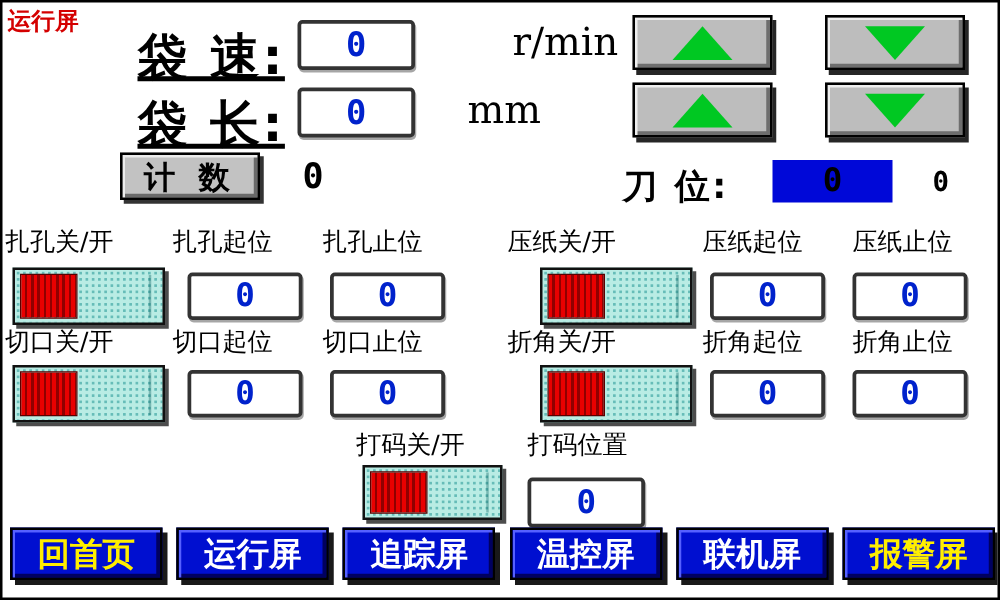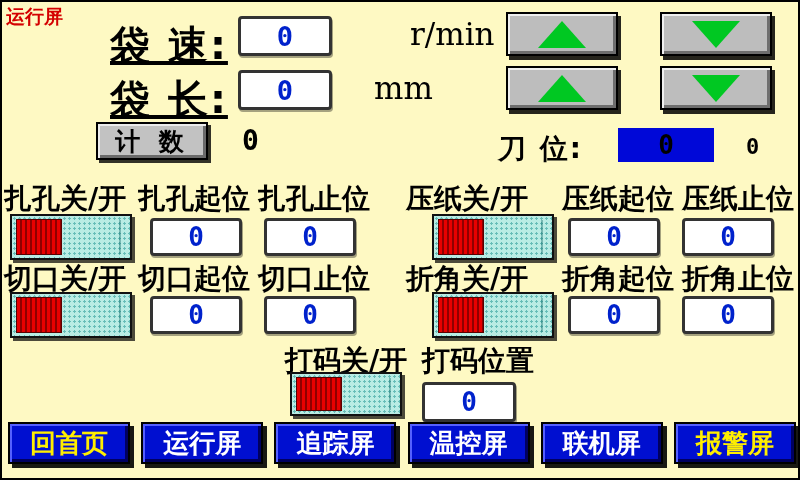--- a/index.html
+++ b/index.html
@@ -1,18 +1,18 @@
 <!DOCTYPE html>
 <html><head>
 <meta charset="utf-8">
 <style>
   html,body{margin:0;padding:0;background:#e8eceb;}
   .screen{
     position:relative;width:800px;height:480px;box-sizing:border-box;
-    background:#fef9c3;border:2px solid #000;overflow:hidden;
+    background:#ffffff;border:2px solid #000;overflow:hidden;
     font-family:"DejaVu Sans","Liberation Sans",sans-serif;color:#000;
   }
   .screen-title{position:absolute;left:4px;top:2px;color:#d40000;font-size:19px;font-weight:bold;}
 
   .biglabel{position:absolute;font-size:40px;font-weight:bold;letter-spacing:2px;text-decoration:underline;}
   .lbl-speed{left:108px;top:16px;}
   .lbl-length{left:108px;top:70px;}
 
   .nfield{
     position:absolute;display:flex;align-items:center;justify-content:center;
@@ -49,21 +49,21 @@
   .count-value{position:absolute;left:240px;top:122px;font-size:28px;font-weight:bold;
     font-family:"DejaVu Sans Mono","Liberation Mono",monospace;}
 
   .knife-label{position:absolute;left:496px;top:128px;font-size:28px;font-weight:bold;letter-spacing:2px;}
   .knife-field{position:absolute;left:616px;top:126px;width:96px;height:34px;background:#0008d8;
     color:#000;font-size:26px;font-weight:bold;display:flex;align-items:center;justify-content:center;
     font-family:"DejaVu Sans Mono","Liberation Mono",monospace;}
   .knife-aux{position:absolute;left:744px;top:132px;font-size:22px;font-weight:bold;
     font-family:"DejaVu Sans Mono","Liberation Mono",monospace;}
 
-  .flabel{position:absolute;font-size:28px;font-weight:bold;white-space:nowrap;}
+  .flabel{position:absolute;font-size:20px;font-weight:normal;white-space:nowrap;}
   .rA{top:178px;} .rB{top:258px;}
   .c1{left:2px;} .c2{left:136px;} .c3{left:256px;}
   .c4{left:404px;} .c5{left:560px;} .c6{left:680px;}
 
   .toggle{
     position:absolute;width:118px;height:42px;
     background-color:#b9ece4;
     background-image:radial-gradient(rgba(0,130,130,0.45) 1px, transparent 1.2px);
     background-size:5px 5px;
     border:2px solid #111;box-shadow:3px 3px 0 rgba(0,0,0,0.7);

